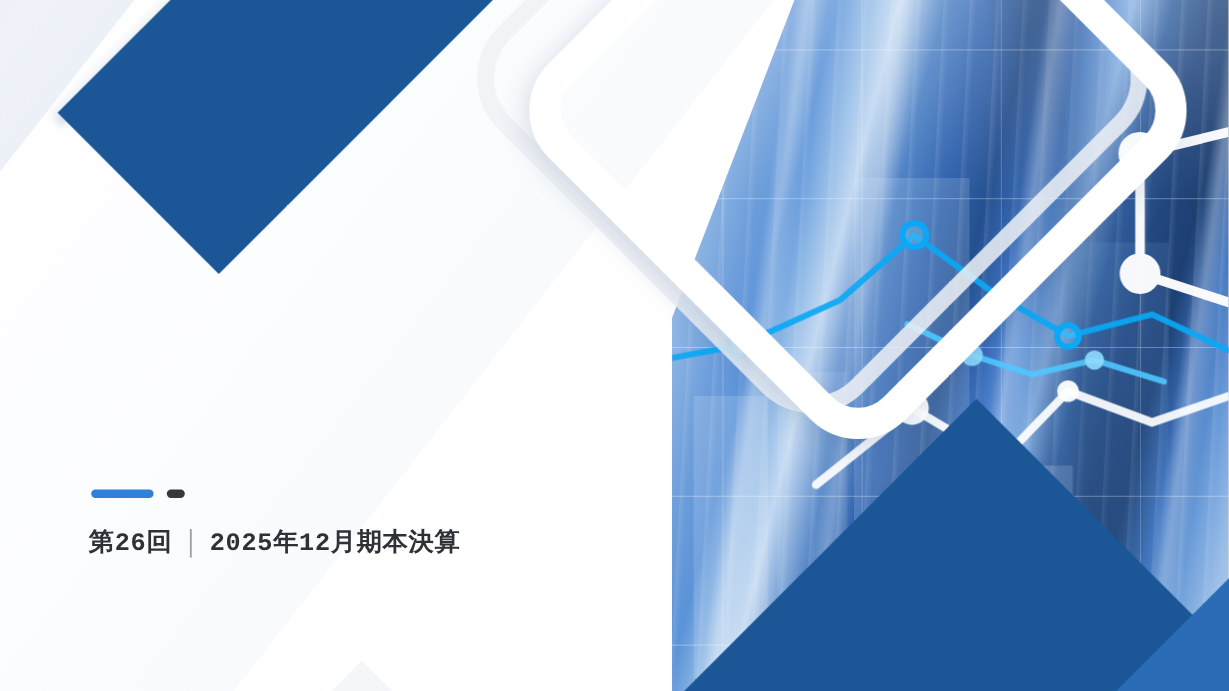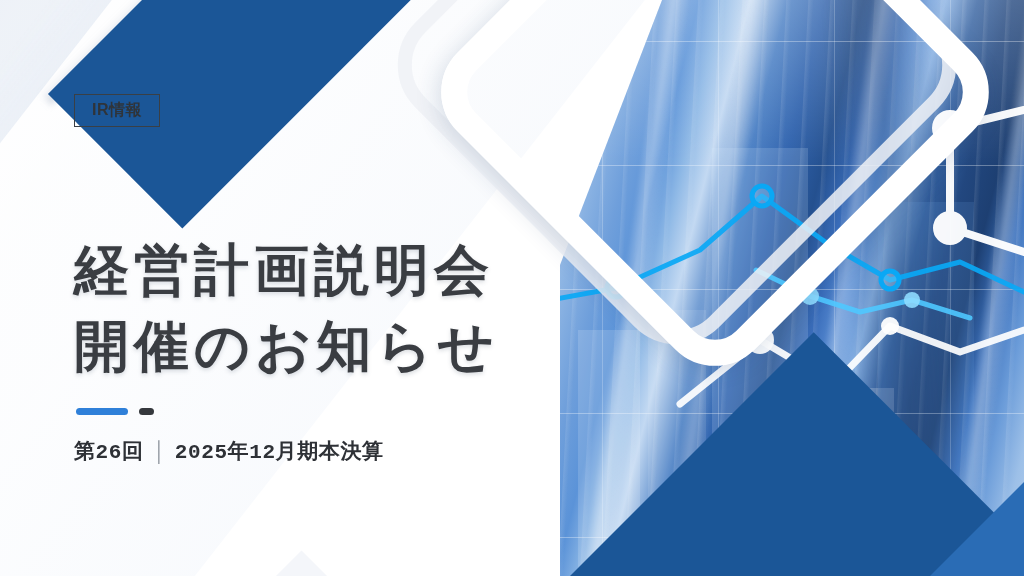--- a/index.html
+++ b/index.html
@@ -219,28 +219,21 @@
 
   <div class="navy-top-shadow"></div>
   <div class="navy-top"></div>
   <div class="navy-bl"></div>
   <div class="blue-mid"></div>
   <div class="blue-light"></div>
   <div class="white-band-bl2"></div>
 
   <div class="content">
 
-    <div class="badge">
-      <span>IR情報</span>
-    </div>
-
-    <h1 class="title">
-      <span class="title-line">経営計画説明会</span>
-      <span class="title-line">開催のお知らせ</span>
-    </h1>
+
 
     <div class="divider">
       <span class="dash-blue"></span>
       <span class="dash-dark"></span>
     </div>
 
     <div class="subtitle">
       <span>第26回</span><span class="sub-sep">│</span><span>2025年12月期本決算</span>
     </div>
 

